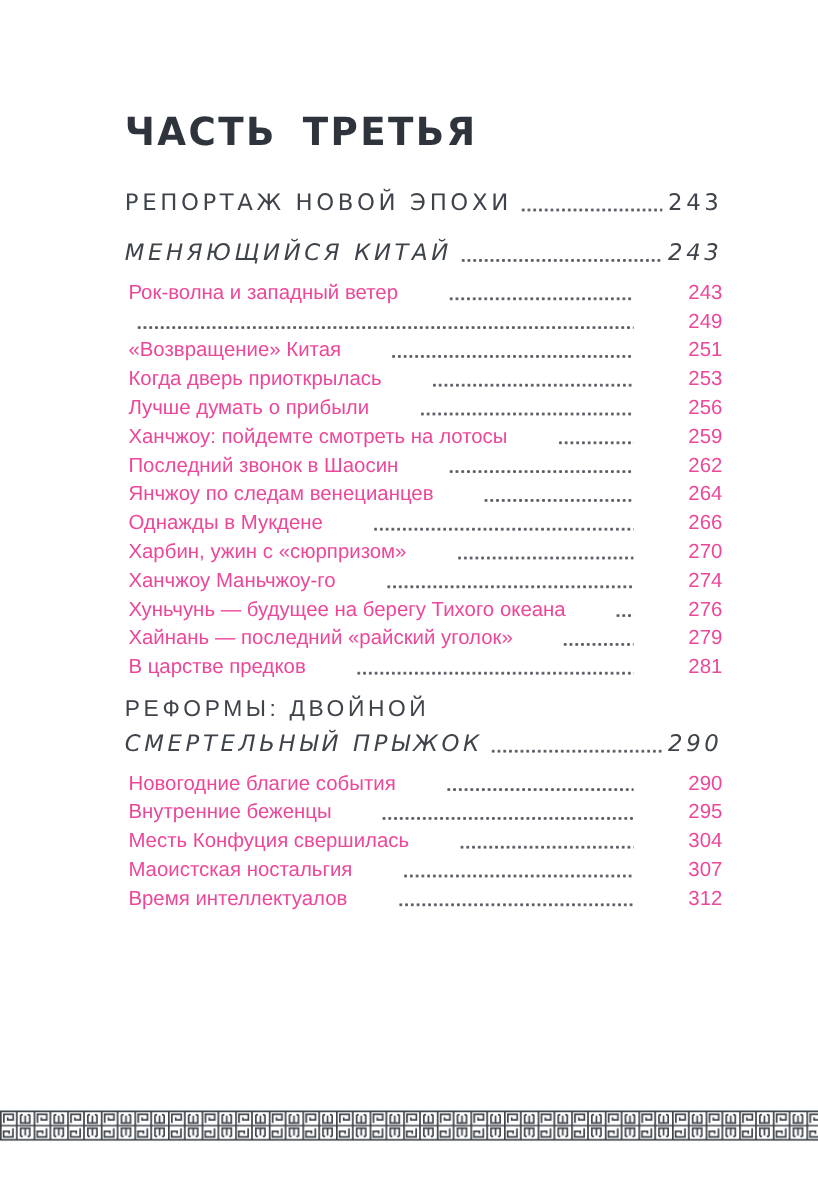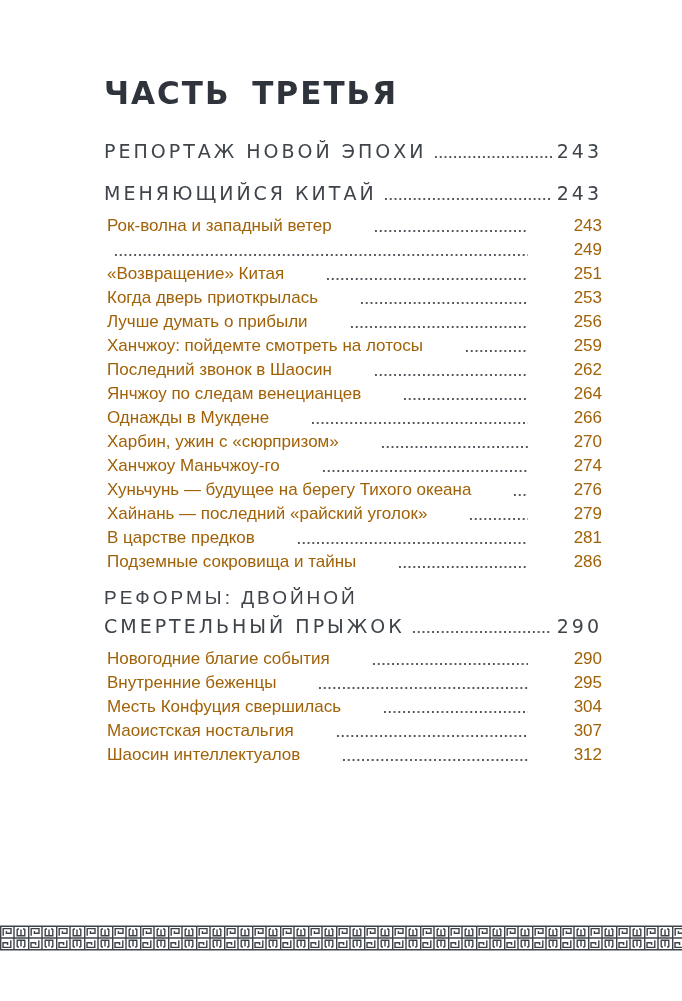--- a/index.html
+++ b/index.html
@@ -5,21 +5,21 @@
   html,body{margin:0;padding:0;}
   body{
     width:682px;height:1001px;
     background:#ffffff;
     font-family:"Liberation Sans", sans-serif;
     overflow:hidden;
     position:relative;
   }
   .page{
     position:absolute;
-    left:104px; top:74px;
+    left:104px; top:92px;
     width:498px;
   }
   .book-title{
     font-family:"DejaVu Sans", sans-serif;
     font-size:31px;
     font-weight:800;
     letter-spacing:2px;
     word-spacing:9px;
     color:#2f343c;
     margin:0 0 26px 0;
@@ -42,26 +42,26 @@
   .hline{
     height:27px;
     line-height:27px;
     font-size:19px;
     letter-spacing:3px;
     color:#3f444b;
     font-family:Liberation Sans, sans-serif;
     white-space:nowrap;
   }
   .mb-lg{margin-bottom:16px;}
-  .mb-md{margin-bottom:8px;}
+  .mb-md{margin-bottom:8px;font-style:italic;}
   .mt-md{margin-top:12px;}
   .entry{
     height:24px;
     font-size:17px;
-    color:#a16207;
+    color:#ec4899;
     margin-left:3px;
     gap:35px;
   }
   .lbl{flex:0 0 auto;text-align:center;}
   .dots{
     flex:1 1 auto;
     height:4px;
     margin:0 5px 3px 7px;
     background-image:radial-gradient(circle at 2px 2px, #54585e 1.05px, rgba(0,0,0,0) 1.35px);
     background-size:4.8px 4px;
@@ -160,25 +160,20 @@
   <div class="row entry">
     <span class="lbl">Хайнань — последний «райский уголок»</span>
     <span class="dots"></span>
     <span class="pg">279</span>
   </div>
   <div class="row entry">
     <span class="lbl">В царстве предков</span>
     <span class="dots"></span>
     <span class="pg">281</span>
   </div>
-  <div class="row entry">
-    <span class="lbl">Подземные сокровища и тайны</span>
-    <span class="dots"></span>
-    <span class="pg">286</span>
-  </div>
 
   <div class="mt-md">
     <div class="hline">РЕФОРМЫ: ДВОЙНОЙ</div>
     <div class="row hrow mb-md">
       <span class="lbl">СМЕРТЕЛЬНЫЙ ПРЫЖОК</span>
       <span class="dots"></span>
       <span class="pg">290</span>
     </div>
   </div>
 
@@ -196,21 +191,21 @@
     <span class="lbl">Месть Конфуция свершилась</span>
     <span class="dots"></span>
     <span class="pg">304</span>
   </div>
   <div class="row entry">
     <span class="lbl">Маоистская ностальгия</span>
     <span class="dots"></span>
     <span class="pg">307</span>
   </div>
   <div class="row entry">
-    <span class="lbl">Шаосин интеллектуалов</span>
+    <span class="lbl">Время интеллектуалов</span>
     <span class="dots"></span>
     <span class="pg">312</span>
   </div>
 
 </div>
 
 <div class="fret-wrap">
   <svg width="682" height="26" viewBox="0 0 682 26" xmlns="http://www.w3.org/2000/svg">
     <defs>
       <pattern id="fretp" width="28" height="26" patternUnits="userSpaceOnUse">

